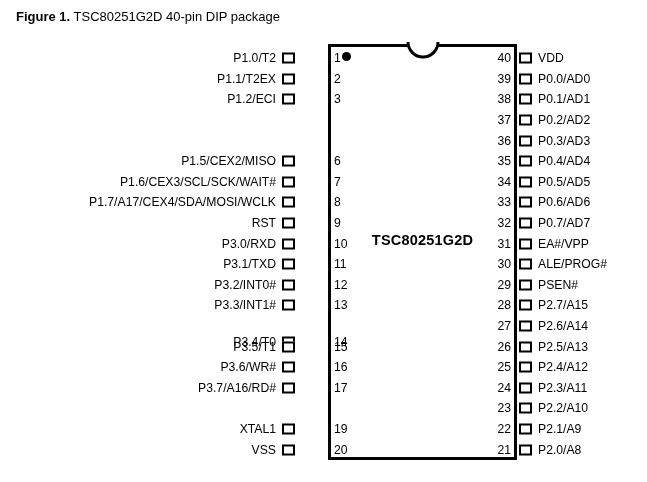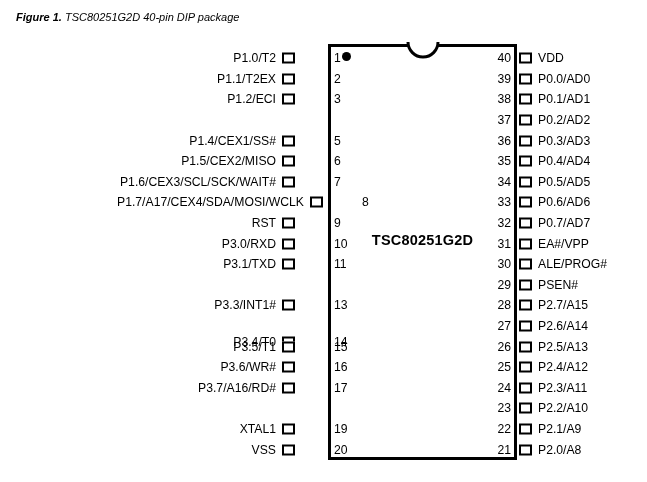--- a/index.html
+++ b/index.html
@@ -14,24 +14,23 @@
     font-family: "Liberation Sans", sans-serif;
     color: #000000;
     overflow: hidden;
   }
 
   
   #caption {
     position: absolute;
     left: 16px;
     top: 8px;
-    font-size: 11px;
+    font-size: 13px;
     line-height: 18px;
     white-space: nowrap;
-    font-style: italic;
   }
   #caption .fig-label {
     font-weight: bold;
   }
   #caption .fig-title {
     font-weight: normal;
   }
 
   
   #diagram {
@@ -187,55 +186,55 @@
     <div class="pin-row left" style="top: 68.6px;">
       <span class="pin-label">P1.1/T2EX</span>
       <span class="pin-pad"></span>
       <span class="pin-number">2</span>
     </div>
     <div class="pin-row left" style="top: 89.2px;">
       <span class="pin-label">P1.2/ECI</span>
       <span class="pin-pad"></span>
       <span class="pin-number">3</span>
     </div>
-    <div class="pin-row left" style="top: 130.4px;">
-      <span class="pin-label">P1.4/CEX1/SS#</span>
-      <span class="pin-pad"></span>
-      <span class="pin-number">5</span>
-    </div>
     <div class="pin-row left" style="top: 151px;">
       <span class="pin-label">P1.5/CEX2/MISO</span>
       <span class="pin-pad"></span>
       <span class="pin-number">6</span>
     </div>
     <div class="pin-row left" style="top: 171.6px;">
       <span class="pin-label">P1.6/CEX3/SCL/SCK/WAIT#</span>
       <span class="pin-pad"></span>
       <span class="pin-number">7</span>
     </div>
-    <div class="pin-row left" style="top: 192.2px; margin-left: 28px;">
+    <div class="pin-row left" style="top: 192.2px;">
       <span class="pin-label">P1.7/A17/CEX4/SDA/MOSI/WCLK</span>
       <span class="pin-pad"></span>
       <span class="pin-number">8</span>
     </div>
     <div class="pin-row left" style="top: 212.8px;">
       <span class="pin-label">RST</span>
       <span class="pin-pad"></span>
       <span class="pin-number">9</span>
     </div>
     <div class="pin-row left" style="top: 233.4px;">
       <span class="pin-label">P3.0/RXD</span>
       <span class="pin-pad"></span>
       <span class="pin-number">10</span>
     </div>
     <div class="pin-row left" style="top: 254px;">
       <span class="pin-label">P3.1/TXD</span>
       <span class="pin-pad"></span>
       <span class="pin-number">11</span>
     </div>
+    <div class="pin-row left" style="top: 274.6px;">
+      <span class="pin-label">P3.2/INT0#</span>
+      <span class="pin-pad"></span>
+      <span class="pin-number">12</span>
+    </div>
     <div class="pin-row left" style="top: 295.2px;">
       <span class="pin-label">P3.3/INT1#</span>
       <span class="pin-pad"></span>
       <span class="pin-number">13</span>
     </div>
     <div class="pin-row left" style="top: 332px;">
       <span class="pin-label">P3.4/T0</span>
       <span class="pin-pad"></span>
       <span class="pin-number">14</span>
     </div>

